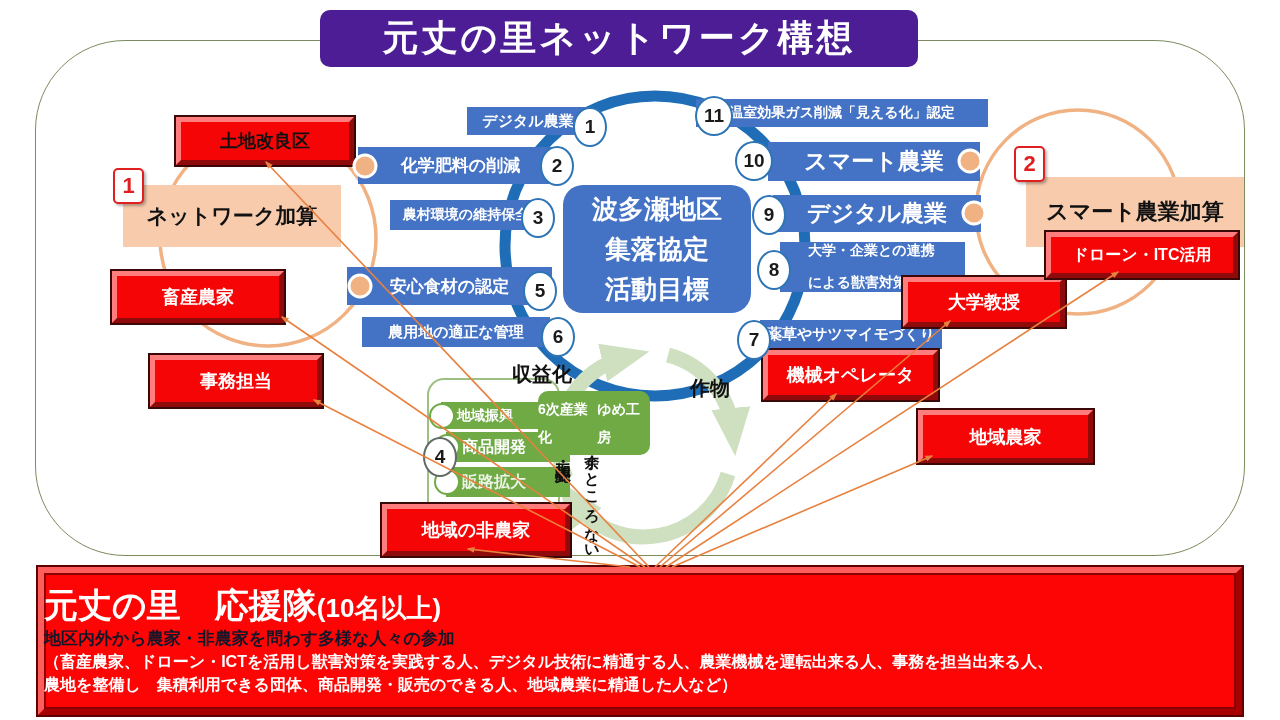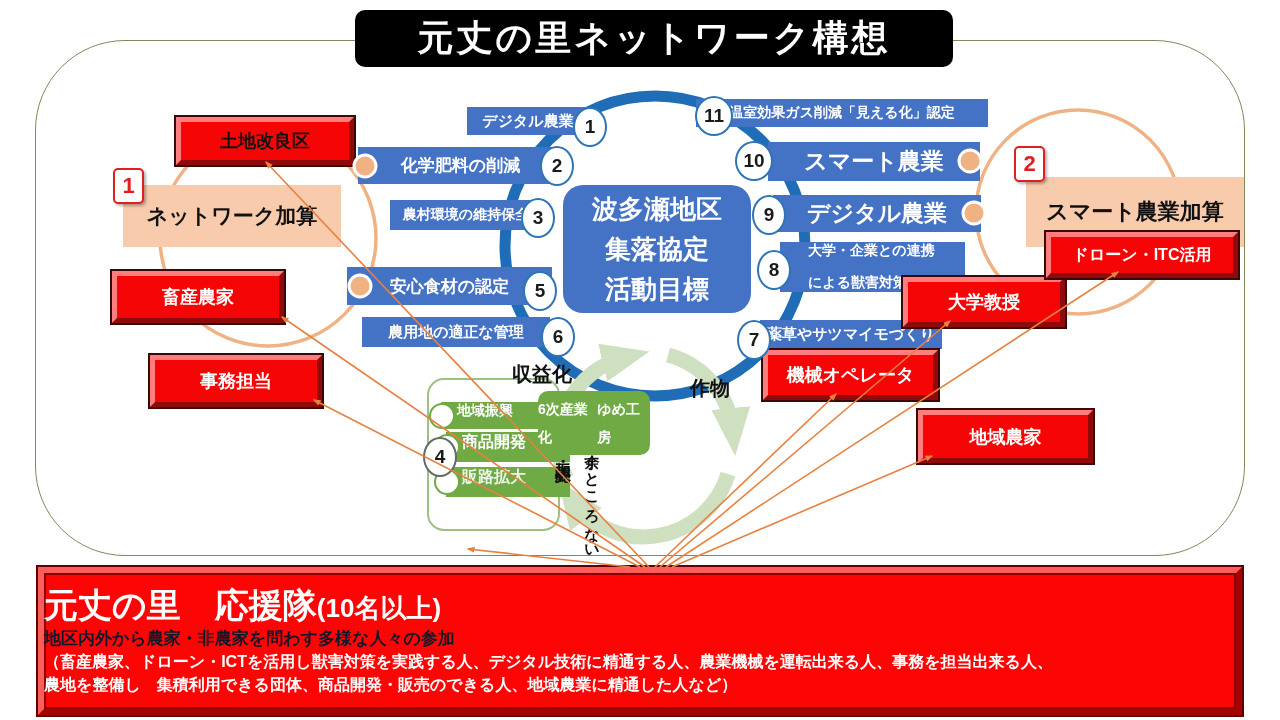--- a/index.html
+++ b/index.html
@@ -1,43 +1,43 @@
 <!DOCTYPE html>
 <html><head>
 <meta charset="utf-8">
 <style>
   html,body{margin:0;padding:0;background:#fff;}
   .stage{position:relative;width:1280px;height:720px;background:#ffffff;overflow:hidden;
          font-family:"Liberation Sans","DejaVu Sans",sans-serif;}
   .frame{position:absolute;left:35px;top:40px;width:1208px;height:514px;
          border:1.6px solid #7c8b5d;border-radius:90px;}
-  .title{position:absolute;left:320px;top:10px;width:598px;height:57px;background:#000000;
+  .title{position:absolute;left:320px;top:10px;width:598px;height:57px;background:#4c1d95;
          border-radius:10px;color:#fff;font-weight:bold;font-size:36px;letter-spacing:3px;
-         display:flex;align-items:center;justify-content:center;z-index:30;margin-left:35px;}
+         display:flex;align-items:center;justify-content:center;z-index:30;}
   .bluebar{position:absolute;background:#4472c4;color:#fff;font-weight:bold;
            display:flex;align-items:center;justify-content:center;z-index:12;}
   .centerbox{position:absolute;left:563px;top:185px;width:188px;height:128px;background:#4472c4;
              border-radius:20px;color:#fff;font-weight:bold;font-size:26px;line-height:1.55;
              display:flex;flex-direction:column;align-items:center;justify-content:center;z-index:14;}
   .numcircle{position:absolute;width:30px;height:36px;background:#fff;border:2.5px solid #2e75b6;
              border-radius:50%;color:#1a1a1a;font-weight:bold;font-size:19px;
              display:flex;align-items:center;justify-content:center;z-index:20;}
   .numcircle.alt{border-color:#5f6b63;}
   .redbox{position:absolute;background:#f50505;border:5px solid;border-color:#ff7d7d #8f0b0b #8f0b0b #ff7d7d;
           outline:2px solid #3c0707;color:#fff;font-weight:bold;font-size:18px;
           display:flex;align-items:center;justify-content:center;z-index:16;}
   .redbox.dark{color:#111;}
   .peachbox{position:absolute;background:#f8cbad;color:#111;font-weight:bold;
             display:flex;align-items:center;justify-content:center;z-index:8;}
   .badge{position:absolute;width:27px;height:32px;background:#fff;border:2.5px solid #e02020;
          border-radius:5px;color:#e02020;font-weight:bold;font-size:22px;
          display:flex;align-items:center;justify-content:center;
          box-shadow:2px 2px 3px rgba(0,0,0,.3);z-index:18;}
   .greenbar{position:absolute;background:#6faa45;color:#fff;font-weight:bold;
-            display:flex;align-items:flex-start;padding-left:16px;z-index:10;}
+            display:flex;align-items:center;padding-left:16px;z-index:10;}
   .gdot{position:absolute;width:22px;height:22px;background:#fff;border:2px solid #6faa45;
         border-radius:50%;left:-12px;top:50%;transform:translateY(-50%);}
   .sixbox{position:absolute;left:538px;top:391px;width:112px;height:64px;background:#6faa45;
           border-radius:10px;color:#fff;font-weight:bold;font-size:14px;line-height:2;
           display:flex;flex-direction:row;align-items:center;justify-content:center;z-index:10;}
   .blabel{position:absolute;color:#111;font-weight:bold;font-size:20px;z-index:15;}
   .vtext{position:absolute;writing-mode:vertical-rl;text-orientation:upright;color:#111;
          font-weight:bold;font-size:16px;letter-spacing:1px;z-index:15;}
   .banner{position:absolute;left:38px;top:567px;width:1192px;height:136px;background:#fe0505;
           border:6px solid;border-color:#ff5c5c #a80000 #a80000 #ff5c5c;outline:2px solid #5e0000;
@@ -113,20 +113,21 @@
   <div class="numcircle alt" style="left:423px;top:437px;">4</div>
 
   <div class="badge" style="left:113px;top:168px;">1</div>
   <div class="peachbox" style="left:123px;top:185px;width:218px;height:62px;font-size:21px;">ネットワーク加算</div>
   <div class="badge" style="left:1014px;top:146px;">2</div>
   <div class="peachbox" style="left:1026px;top:177px;width:218px;height:70px;font-size:22px;">スマート農業加算</div>
 
   <div class="redbox dark" style="left:176px;top:117px;width:168px;height:38px;">土地改良区</div>
   <div class="redbox" style="left:112px;top:271px;width:162px;height:42px;">畜産農家</div>
   <div class="redbox" style="left:150px;top:355px;width:162px;height:42px;">事務担当</div>
+  <div class="redbox" style="left:382px;top:504px;width:178px;height:42px;">地域の非農家</div>
   <div class="redbox" style="left:903px;top:277px;width:152px;height:40px;">大学教授</div>
   <div class="redbox" style="left:763px;top:350px;width:165px;height:40px;">機械オペレータ</div>
   <div class="redbox" style="left:918px;top:410px;width:165px;height:43px;">地域農家</div>
   <div class="redbox" style="left:1046px;top:232px;width:182px;height:36px;font-size:16px;">ドローン・ITC活用</div>
 
   <div class="blabel" style="left:512px;top:361px;">収益化</div>
   <div class="blabel" style="left:690px;top:375px;">作物</div>
   <div class="greenbar" style="left:441px;top:402px;width:92px;height:27px;font-size:14px;">
     <span class="gdot"></span>
     <span>地域振興</span>

